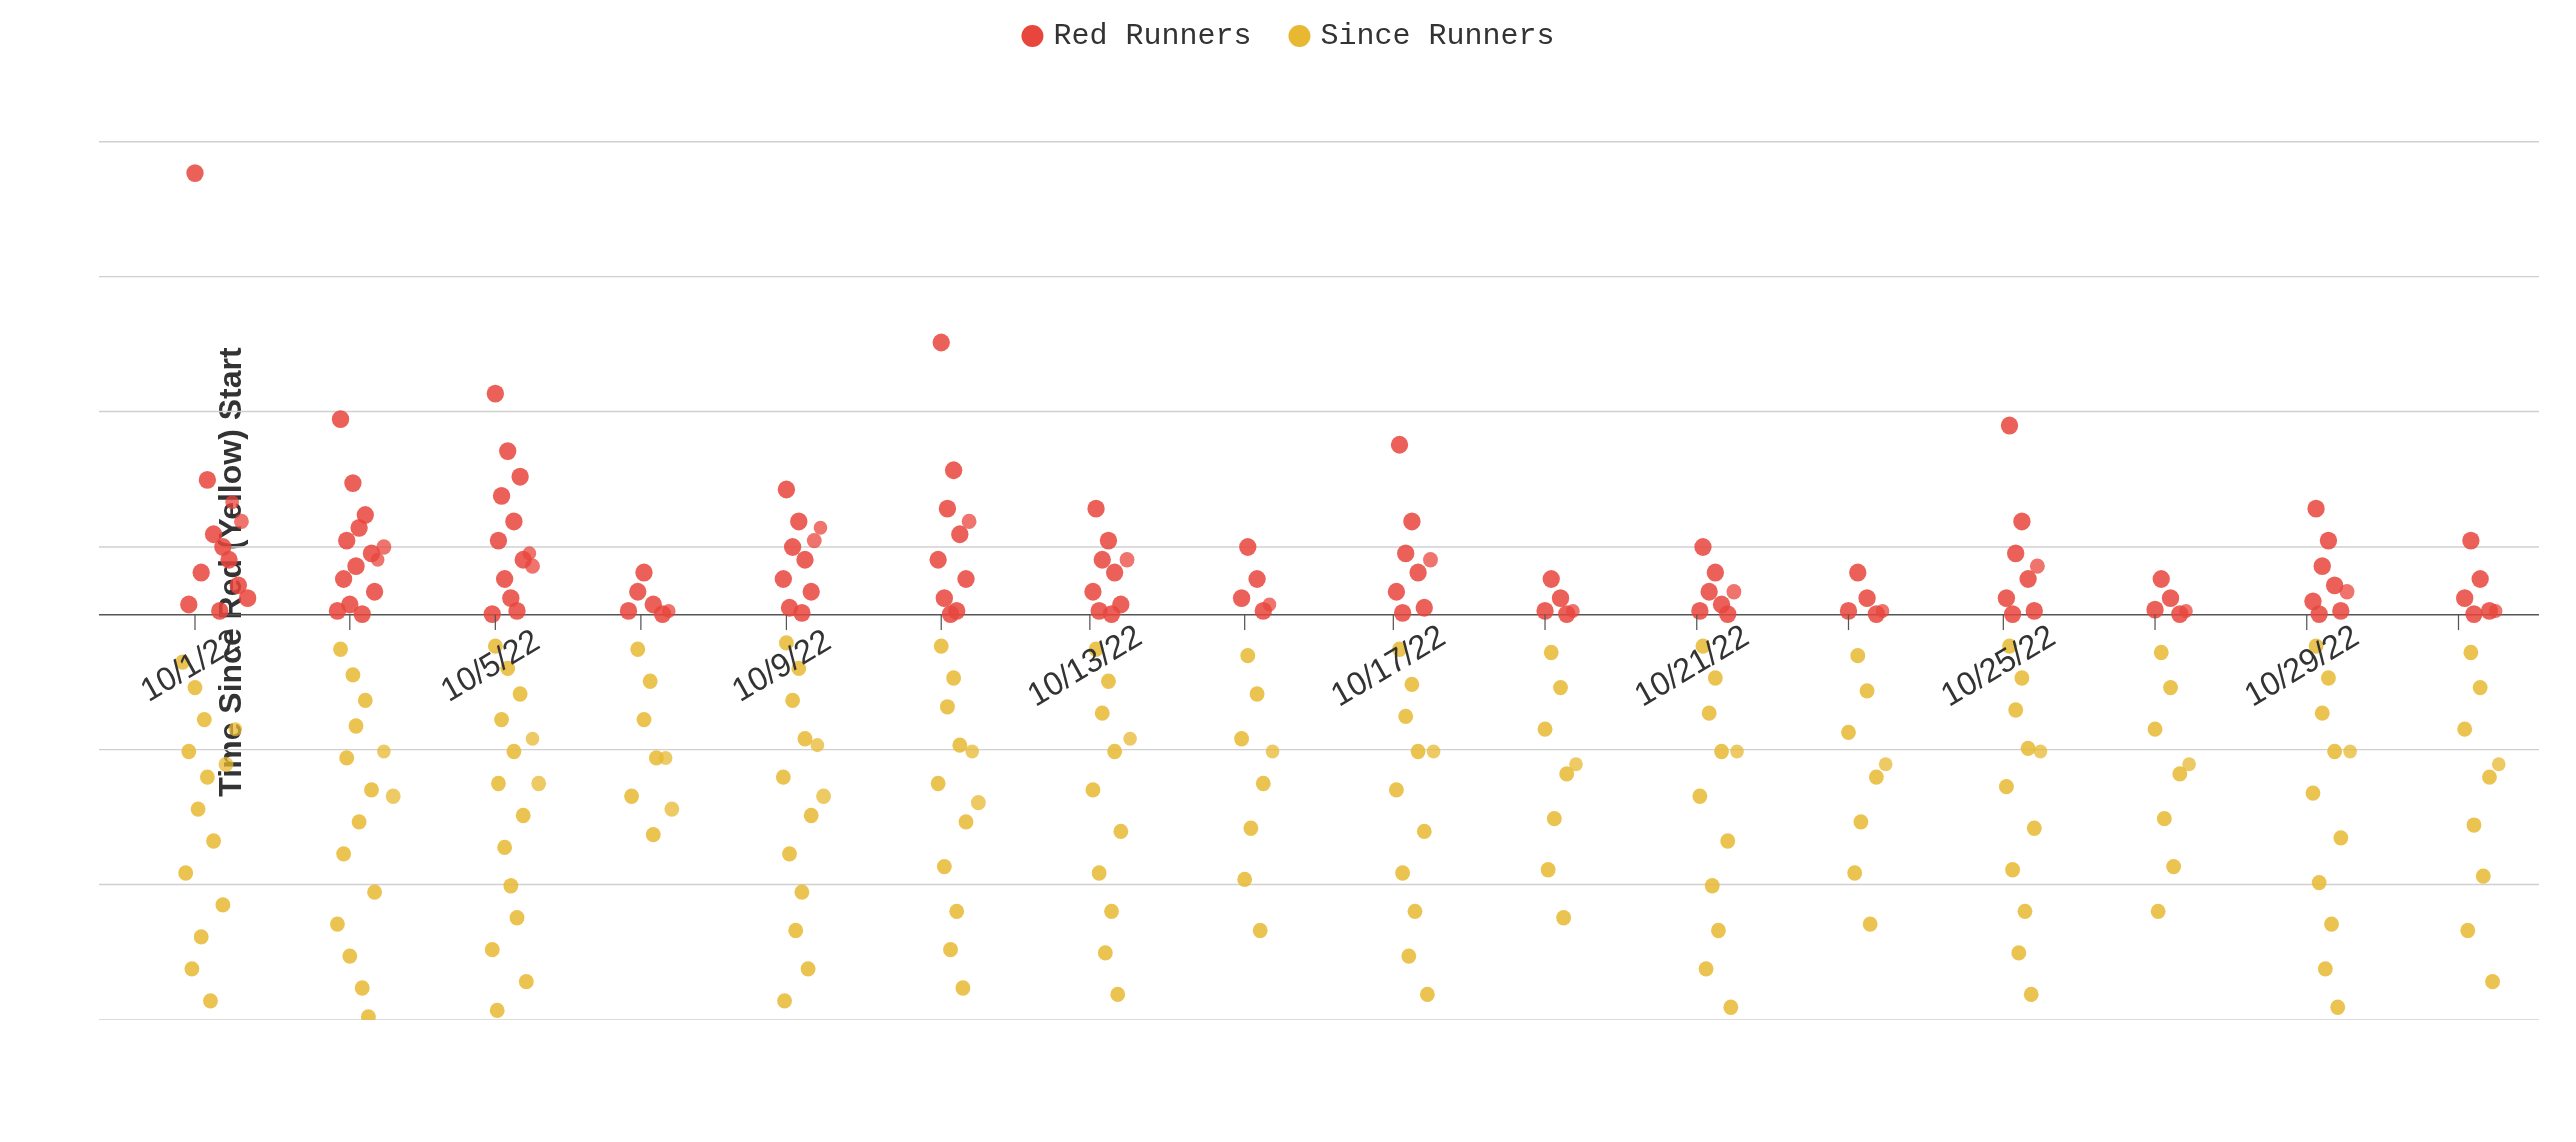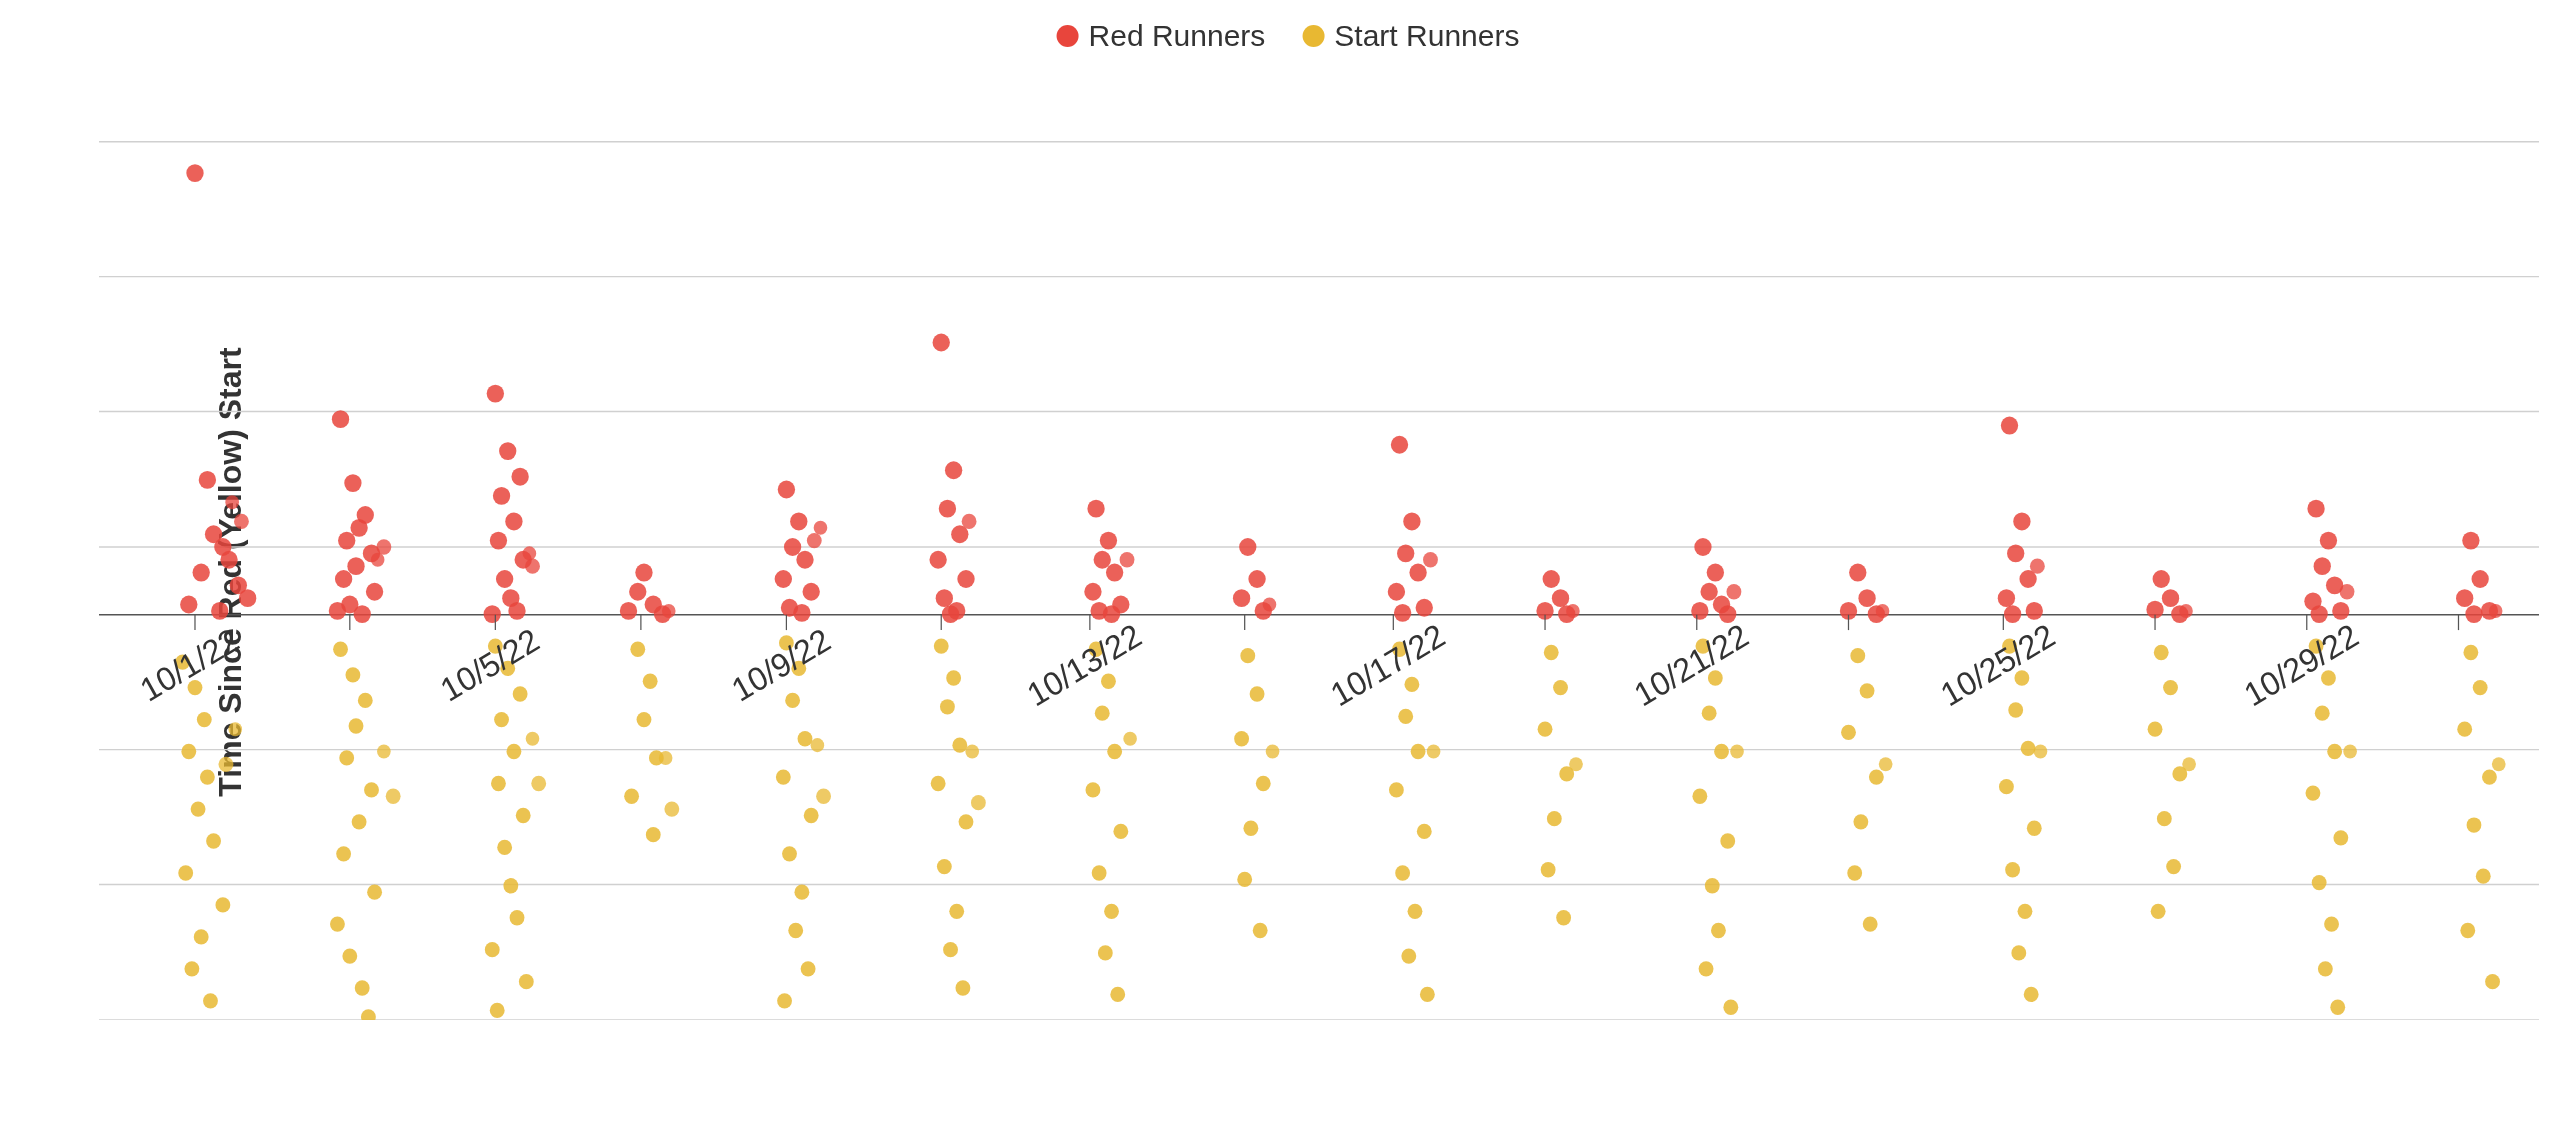--- a/index.html
+++ b/index.html
@@ -24,20 +24,21 @@
       top: 18.5px;
       left: 50%;
       transform: translateX(-50%);
     }
     .legend-item {
       display: flex;
       align-items: center;
       gap: 10px;
       font-size: 30px;
       color: #333;
+      font-family: Liberation Mono, monospace;
     }
     .legend-dot {
       width: 22px;
       height: 22px;
       border-radius: 50%;
     }
     .legend-dot.red { background: #e8453c; }
     .legend-dot.yellow { background: #e8b832; }
     .chart-area {
       position: absolute;
@@ -56,21 +57,21 @@
 
 <div class="chart-container">
 
   <div class="legend">
     <div class="legend-item">
       <div class="legend-dot red"></div>
       <span>Red Runners</span>
     </div>
     <div class="legend-item">
       <div class="legend-dot yellow"></div>
-      <span>Start Runners</span>
+      <span>Since Runners</span>
     </div>
   </div>
 
   <div style="position:absolute; left:6.2px; top:50%; transform:translateY(-50%) rotate(-90deg); font-size:32px; color:#333; font-weight:bold; white-space:nowrap; transform-origin:center center;">Time Since Red (Yellow) Start</div>
 
   <div class="chart-area">
     <svg class="chart-svg" viewBox="0 0 3940 1480" preserveAspectRatio="none">
 
       <line x1="0" y1="106" x2="3940" y2="106" stroke="#d0d0d0" stroke-width="2"></line>
       <line x1="0" y1="317" x2="3940" y2="317" stroke="#d0d0d0" stroke-width="2"></line>

